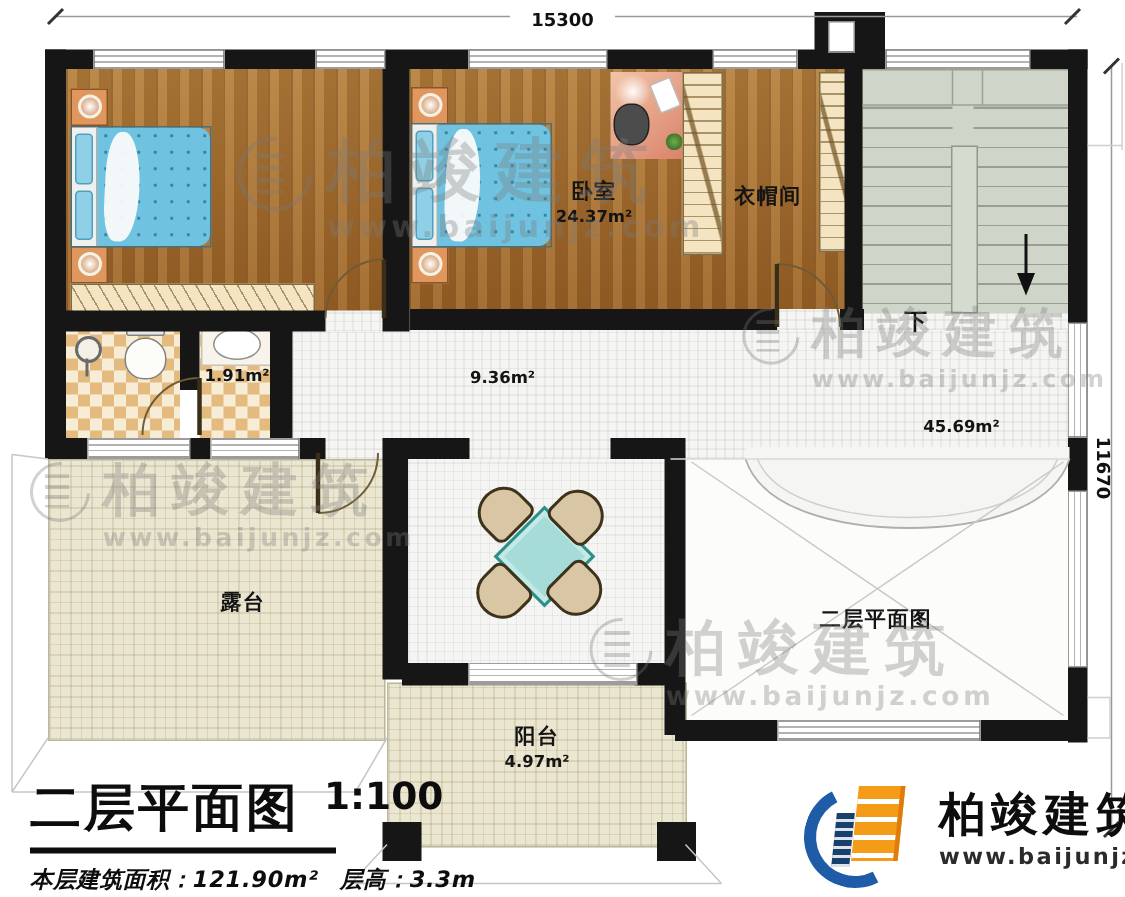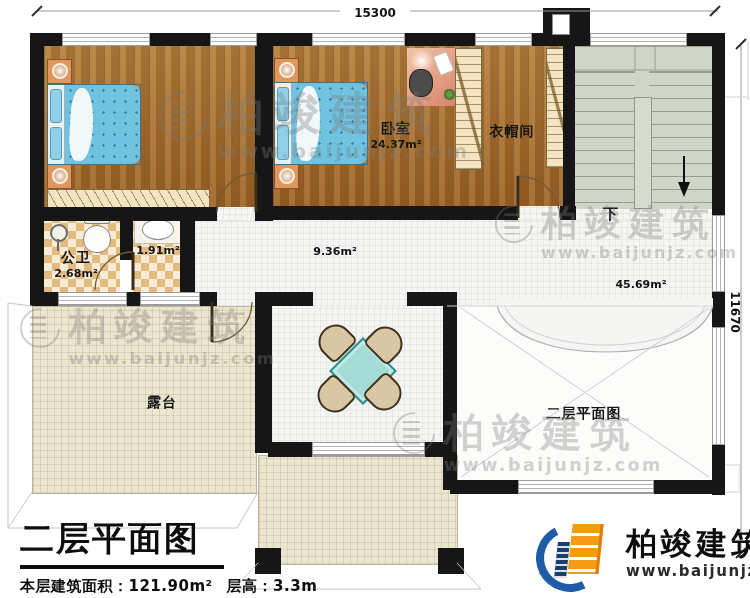--- a/index.html
+++ b/index.html
@@ -85,21 +85,21 @@
   .bldgdark{position:absolute;left:20px;top:22px;width:12px;height:36px;background-color:#17406e;transform:skewX(-6deg);
     background-image:repeating-linear-gradient(to bottom, transparent 0 4px, rgba(255,255,255,.85) 4px 6px);}
   .logo-name{font-size:31px;font-weight:bold;color:#0d0d0d;letter-spacing:4px;line-height:1.15;}
   .logo-url{font-size:15px;font-weight:bold;color:#2b2b2b;letter-spacing:1.6px;}
   
   .tblock{position:absolute;z-index:70;color:#0d0d0d;}
   .trow{display:flex;align-items:flex-start;}
   .ttitle{font-size:34px;font-weight:bold;letter-spacing:2px;}
   .tscale{font-size:25px;font-weight:bold;margin-left:16px;}
   .tline{height:4px;background:#0d0d0d;margin-top:3px;width:204px;}
-  .tinfo{margin-top:8px;font-size:15px;font-weight:bold;letter-spacing:.5px;}
+  .tinfo{margin-top:8px;font-size:15px;font-weight:bold;letter-spacing:.5px;font-style:italic;}
   .tinfo .sep{display:inline-block;width:14px;}
   svg.overlay{position:absolute;left:0;top:0;z-index:40;pointer-events:none;}
 </style>
 </head>
 <body>
 
 <div class="plan">
 
   <div class="dimtext" style="left:340px;top:6px;width:70px;">15300</div>
   <div class="dimtext" style="left:705px;top:305px;width:60px;transform:rotate(90deg);background:transparent;">11670</div>
@@ -242,38 +242,38 @@
     <path d="M748,42 V100 M725,97 H748 M725,465 H740 V492 H725" stroke="#cfcfcf" stroke-width="1" fill="none"></path>
   </svg>
 
   <div class="rlab" style="left:354px;top:120px;">
     <div class="rname">卧室</div>
     <div class="rarea">24.37m²</div>
   </div>
   <div class="rlab" style="left:470px;top:123px;">
     <div class="rname">衣帽间</div>
   </div>
-  <div class="rlab" style="left:34px;top:249px;">
-    <div class="rname">公卫</div>
-    <div class="rarea">2.68m²</div>
-  </div>
   <div class="rlab" style="left:116px;top:244px;">
     <div class="rarea">1.91m²</div>
   </div>
   <div class="rlab" style="left:293px;top:245px;">
     <div class="rarea">9.36m²</div>
   </div>
   <div class="rlab" style="left:599px;top:278px;">
     <div class="rarea">45.69m²</div>
   </div>
   <div class="rlab" style="left:120px;top:394px;">
     <div class="rname">露台</div>
   </div>
   <div class="rlab" style="left:542px;top:405px;">
     <div class="rname">二层平面图</div>
+  </div>
+  <div class="rlab" style="left:316px;top:483px;">
+    <div class="rname">阳台</div>
+    <div class="rarea">4.97m²</div>
   </div>
   <div class="downlab" style="left:603px;top:205px;">下</div>
 
   <div class="wm" style="left:158px;top:88px;font-size:46px;">
     <div class="wmicon"></div>
     <div>
       <div class="wmname">柏竣建筑</div>
       <div class="wmurl">www.baijunjz.com</div>
     </div>
   </div>
@@ -295,20 +295,21 @@
     <div class="wmicon"></div>
     <div>
       <div class="wmname">柏竣建筑</div>
       <div class="wmurl">www.baijunjz.com</div>
     </div>
   </div>
 
   <div class="tblock" style="left:20px;top:516px;">
     <div class="trow">
       <span class="ttitle">二层平面图</span>
+      <span class="tscale">1:100</span>
     </div>
     <div class="tline"></div>
     <div class="tinfo">
       <span>本层建筑面积：</span><span>121.90m²</span><span class="sep"></span><span>层高：</span><span>3.3m</span>
     </div>
   </div>
 
   <div class="logo" style="left:536px;top:520px;">
     <div class="logo-icon">
       <div class="swoosh"></div>

